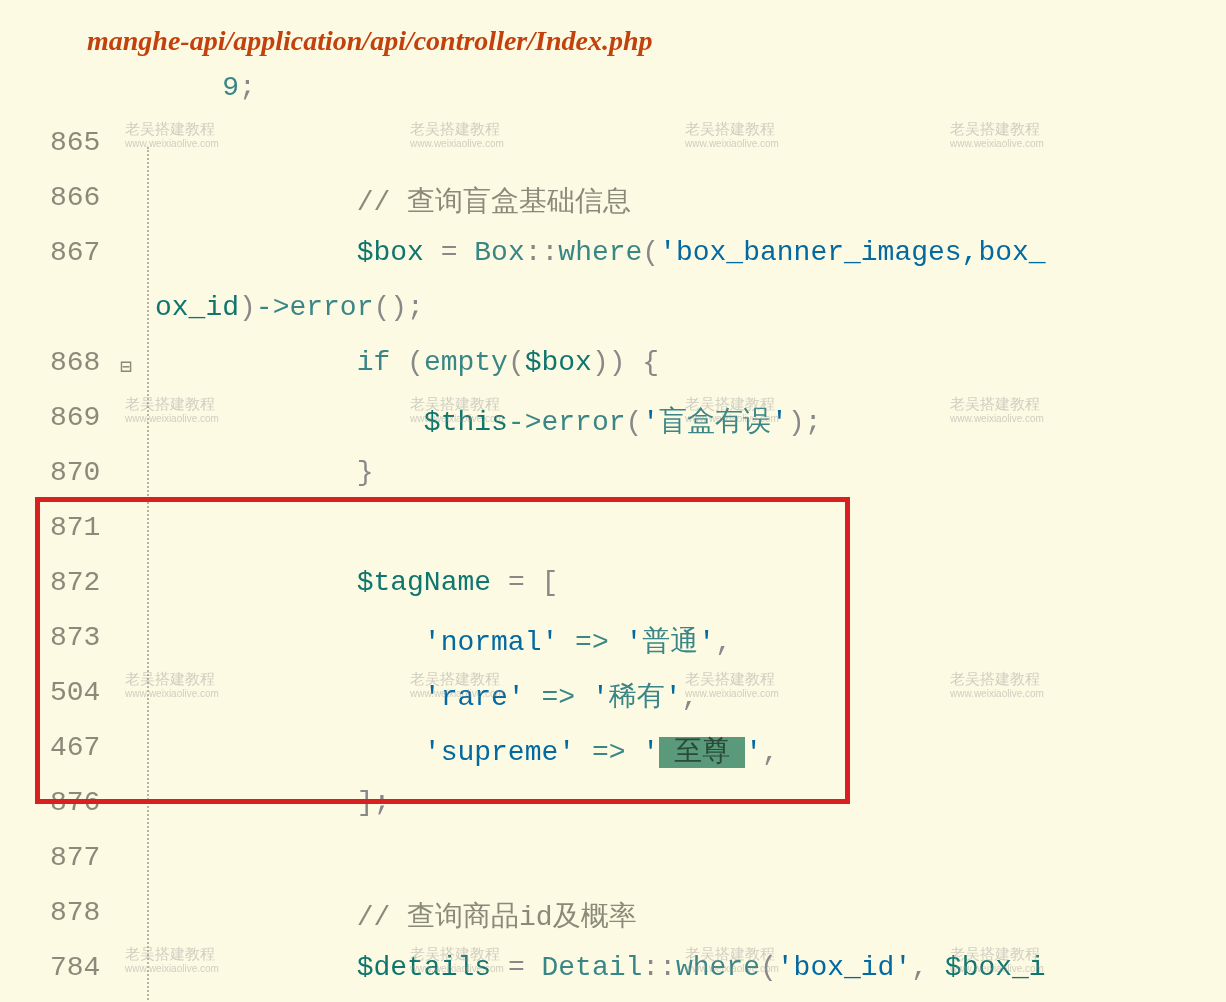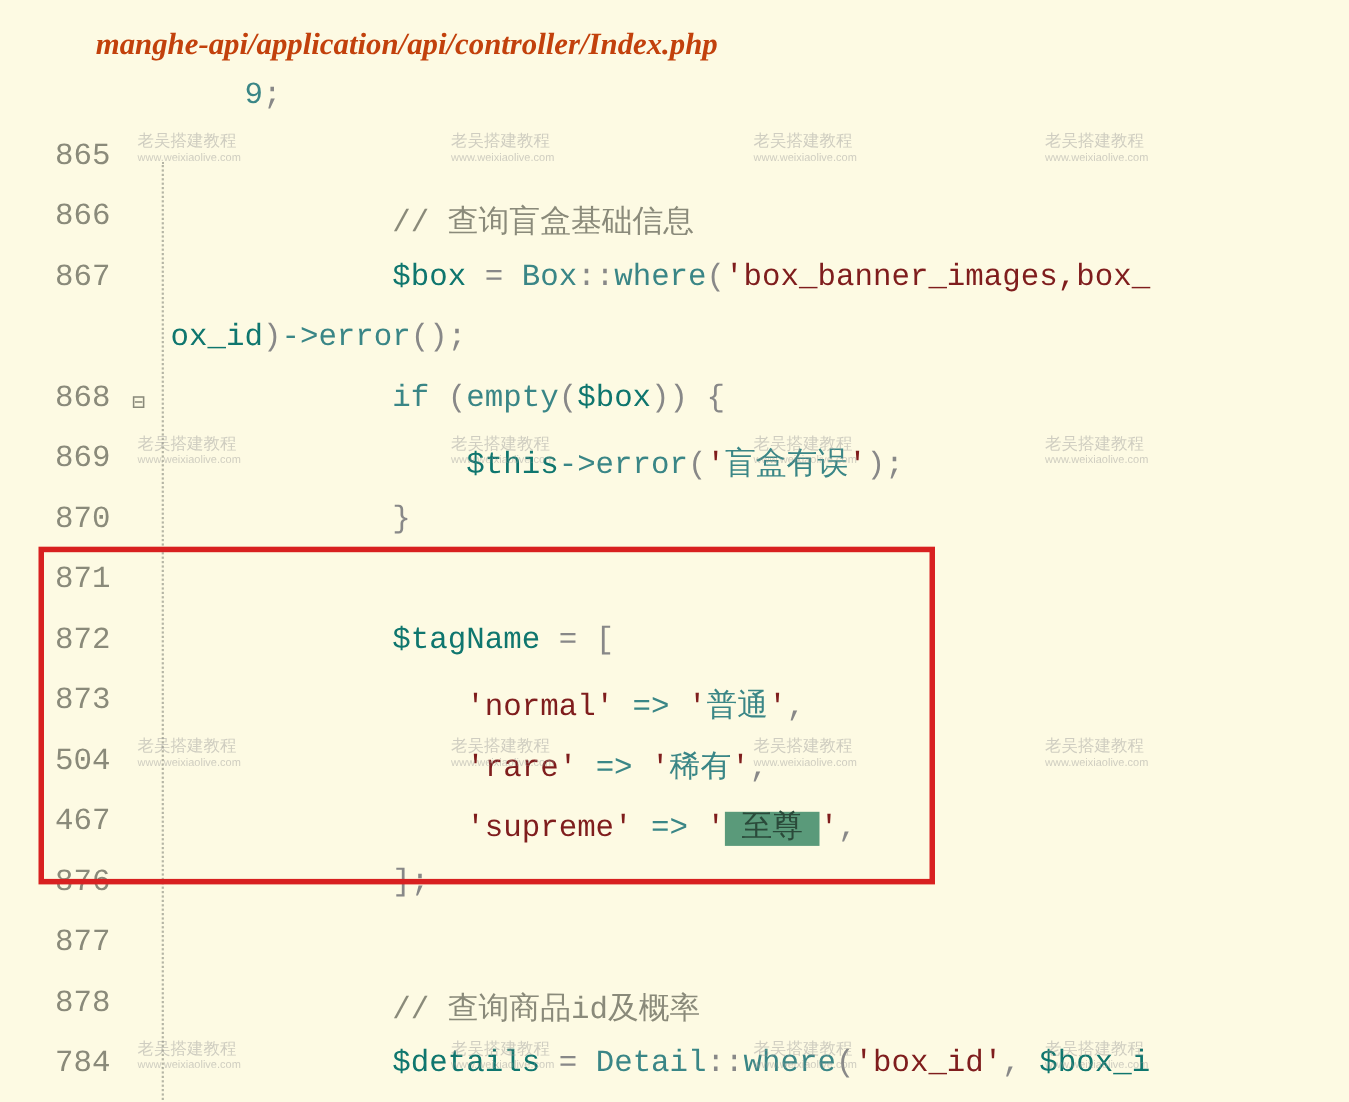--- a/index.html
+++ b/index.html
@@ -74,21 +74,21 @@
       bottom: 0;
       width: 2px;
       border-left: 2px dotted #b5b5a5;
     }
     
     .token-comment { color: #8a8a7a; }
     .token-variable { color: #0f766e; margin-top: 28px; }
     .token-operator { color: #888; }
     .token-class { color: #3a8686; }
     .token-method { color: #3a8686; }
-    .token-string { color: #7f1d1d; }
+    .token-string { color: #0369a1; }
     .token-string-cn { color: #3a8686; }
     .token-keyword { color: #3a8686; }
     .token-punct { color: #888; }
     .token-arrow { color: #3a8686; }
     .token-number { color: #3a8686; }
     
     .highlighted {
       background-color: #5a9a7a;
       color: #2a4a3a;
       padding: 0 15px;

